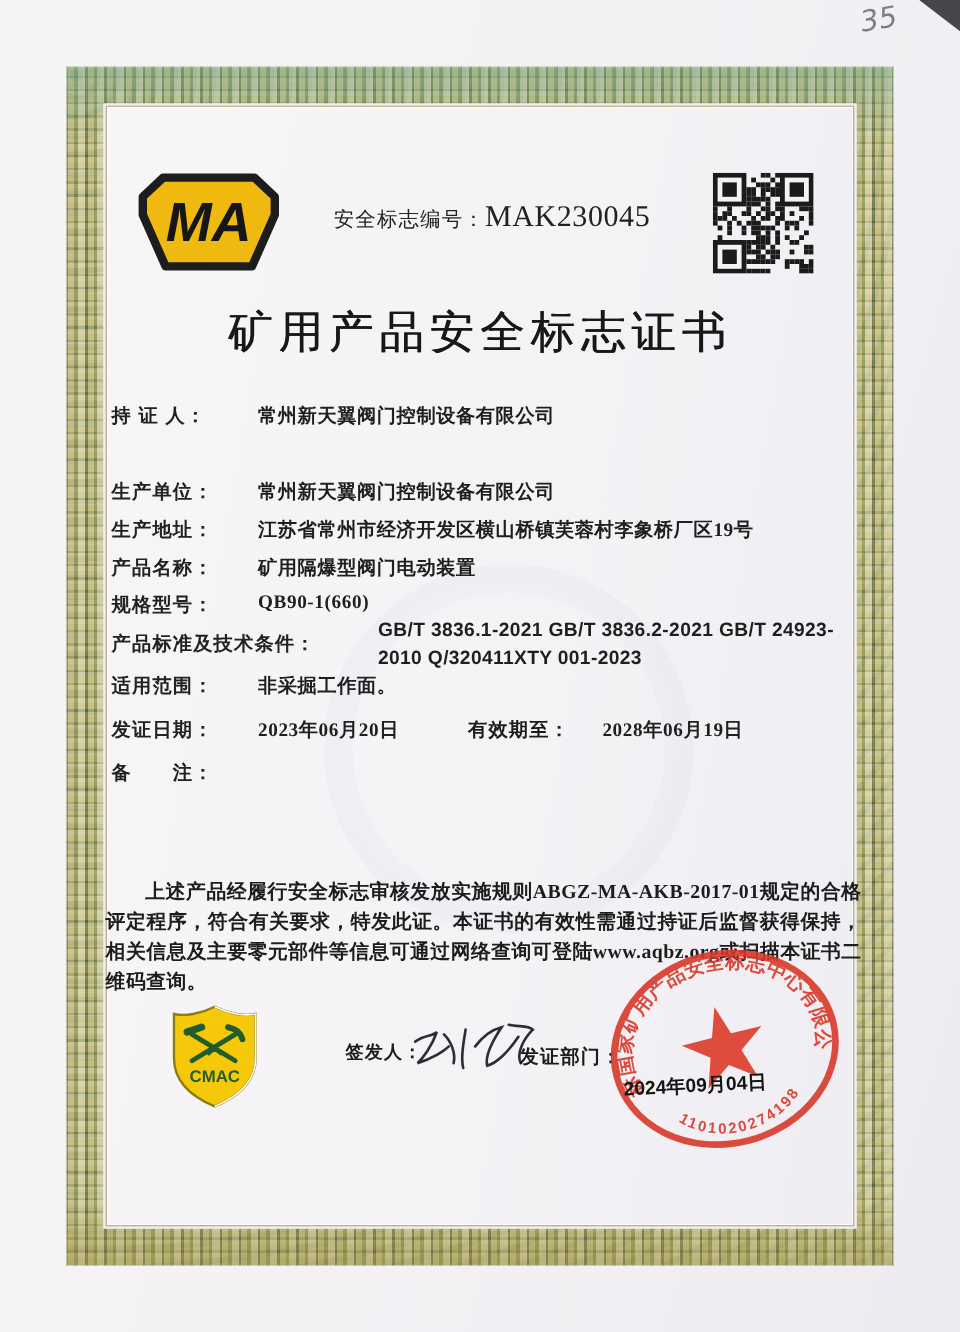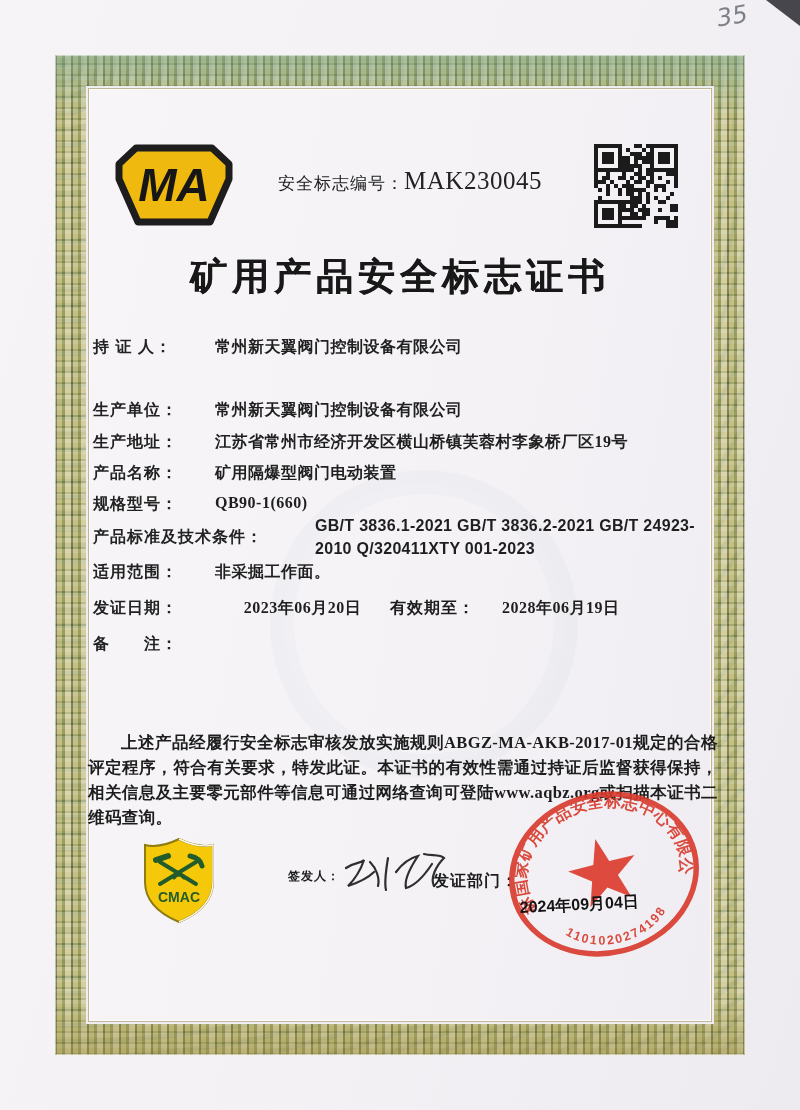--- a/index.html
+++ b/index.html
@@ -26,42 +26,42 @@
   .watermark{position:absolute;left:270px;top:470px;width:280px;height:280px;border-radius:50%;
         border:14px solid rgba(140,150,180,.05);box-shadow:inset 0 0 0 10px rgba(140,150,180,.04);}
   
   .ma-badge{position:absolute;left:112px;top:143px;width:124px;height:84px;}
   .certno-line{position:absolute;left:240px;top:167px;width:340px;text-align:center;
         font-family:"Liberation Serif",serif;font-size:17px;color:#222;letter-spacing:1px;}
   .certno-line .num{font-size:25px;letter-spacing:.5px;}
   .qr{position:absolute;left:594px;top:144px;width:84px;height:84px;}
   
   .title{position:absolute;left:0;right:0;top:252px;text-align:center;font-size:37px;
-        font-weight:bold;letter-spacing:5px;color:#181818;
+        font-weight:normal;letter-spacing:5px;color:#181818;
         text-shadow:.6px 0 0 #181818;}
   
   .row{position:absolute;left:93px;display:flex;align-items:flex-start;}
   .lbl{flex:0 0 122px;font-weight:bold;font-size:16px;letter-spacing:1px;color:#222;}
   .val{font-family:"Liberation Serif",serif;font-weight:bold;font-size:16px;color:#1f1f1f;letter-spacing:.5px;}
   .r0{top:337px}.r1{top:369px}.r2{top:400px}.r3{top:432px}.r4{top:463px}.r5{top:494px}
   .r6{top:514px;align-items:center;}
   .r6 .lbl{flex:0 0 222px;}
   .r6 .val{width:400px;font-family:"Liberation Sans",sans-serif;line-height:23px;letter-spacing:.3px;}
   .r7{top:562px}
   .rdates{top:598px}
-  .rdates .val1{flex:0 0 175px;text-align:center;}
+  .rdates .val1{flex:0 0 175px;}
   .rdates .lbl2{flex:0 0 112px;font-weight:bold;font-size:16px;letter-spacing:1px;}
   .rremark{top:634px}
   
   .statement{position:absolute;left:88px;top:730px;width:630px;text-indent:2em;
         font-family:"Liberation Serif",serif;font-weight:bold;font-size:16.5px;
         line-height:25px;letter-spacing:.4px;color:#1d1d1d;text-align:justify;}
   
   .cmac{position:absolute;left:138px;top:836px;width:82px;height:90px;}
-  .signer-label{position:absolute;left:288px;top:868px;font-weight:bold;font-size:12px;letter-spacing:1px;}
+  .signer-label{position:absolute;left:288px;top:868px;font-weight:bold;font-size:15px;letter-spacing:1px;}
   .signature{position:absolute;left:340px;top:842px;width:110px;height:62px;}
   .dept-label{position:absolute;left:433px;top:871px;font-weight:bold;font-size:16px;letter-spacing:1px;}
   .seal{position:absolute;left:503px;top:788px;width:202px;height:172px;}
 </style>
 </head>
 <body>
 
 <div class="page">
 
   <div class="corner-artifact"></div>

